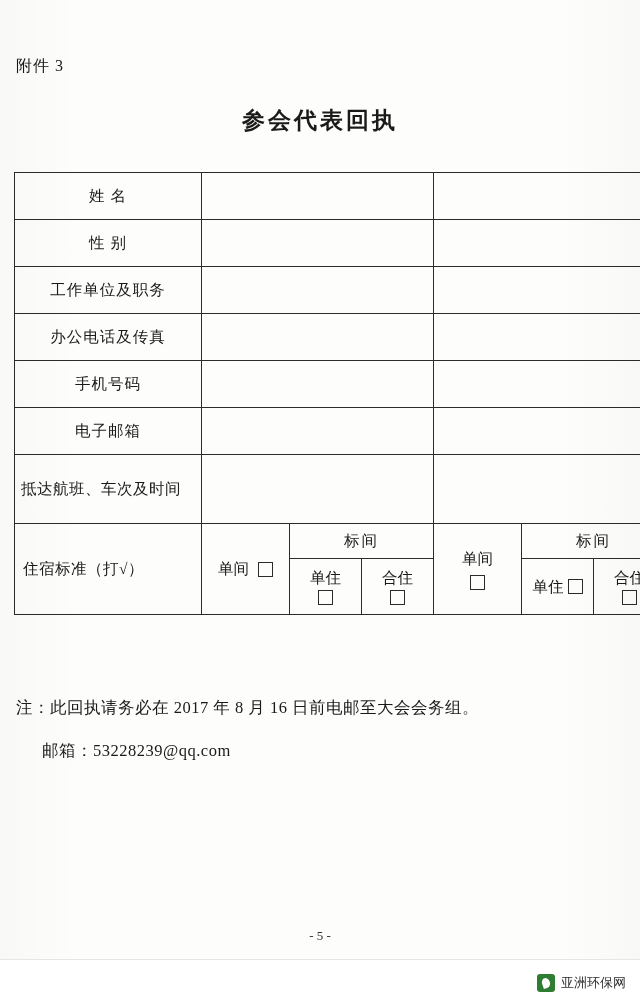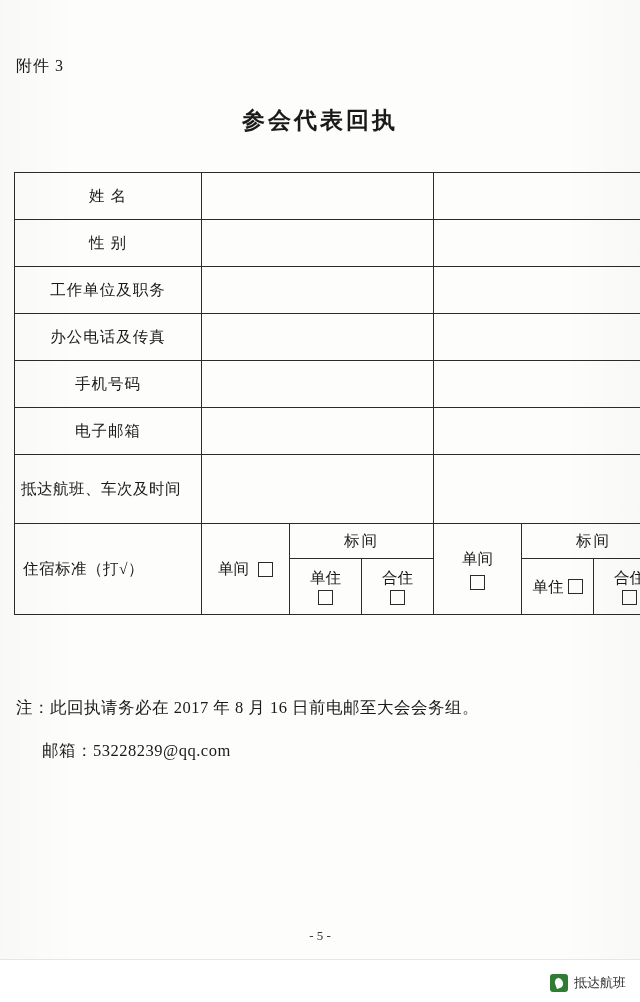--- a/index.html
+++ b/index.html
@@ -307,17 +307,17 @@
   <div class="note">注：此回执请务必在 2017 年 8 月 16 日前电邮至大会会务组。</div>
   <div class="email-line">邮箱：53228239@qq.com</div>
 
   <div class="page-number">- 5 -</div>
 
   <div class="scan-texture"></div>
 
   <div class="footer-bar">
     <div class="footer-brand">
       <span class="footer-logo"></span>
-      <span>抵达航班</span>
+      <span>亚洲环保网</span>
     </div>
   </div>
 
 </div>
 
 </body></html>

